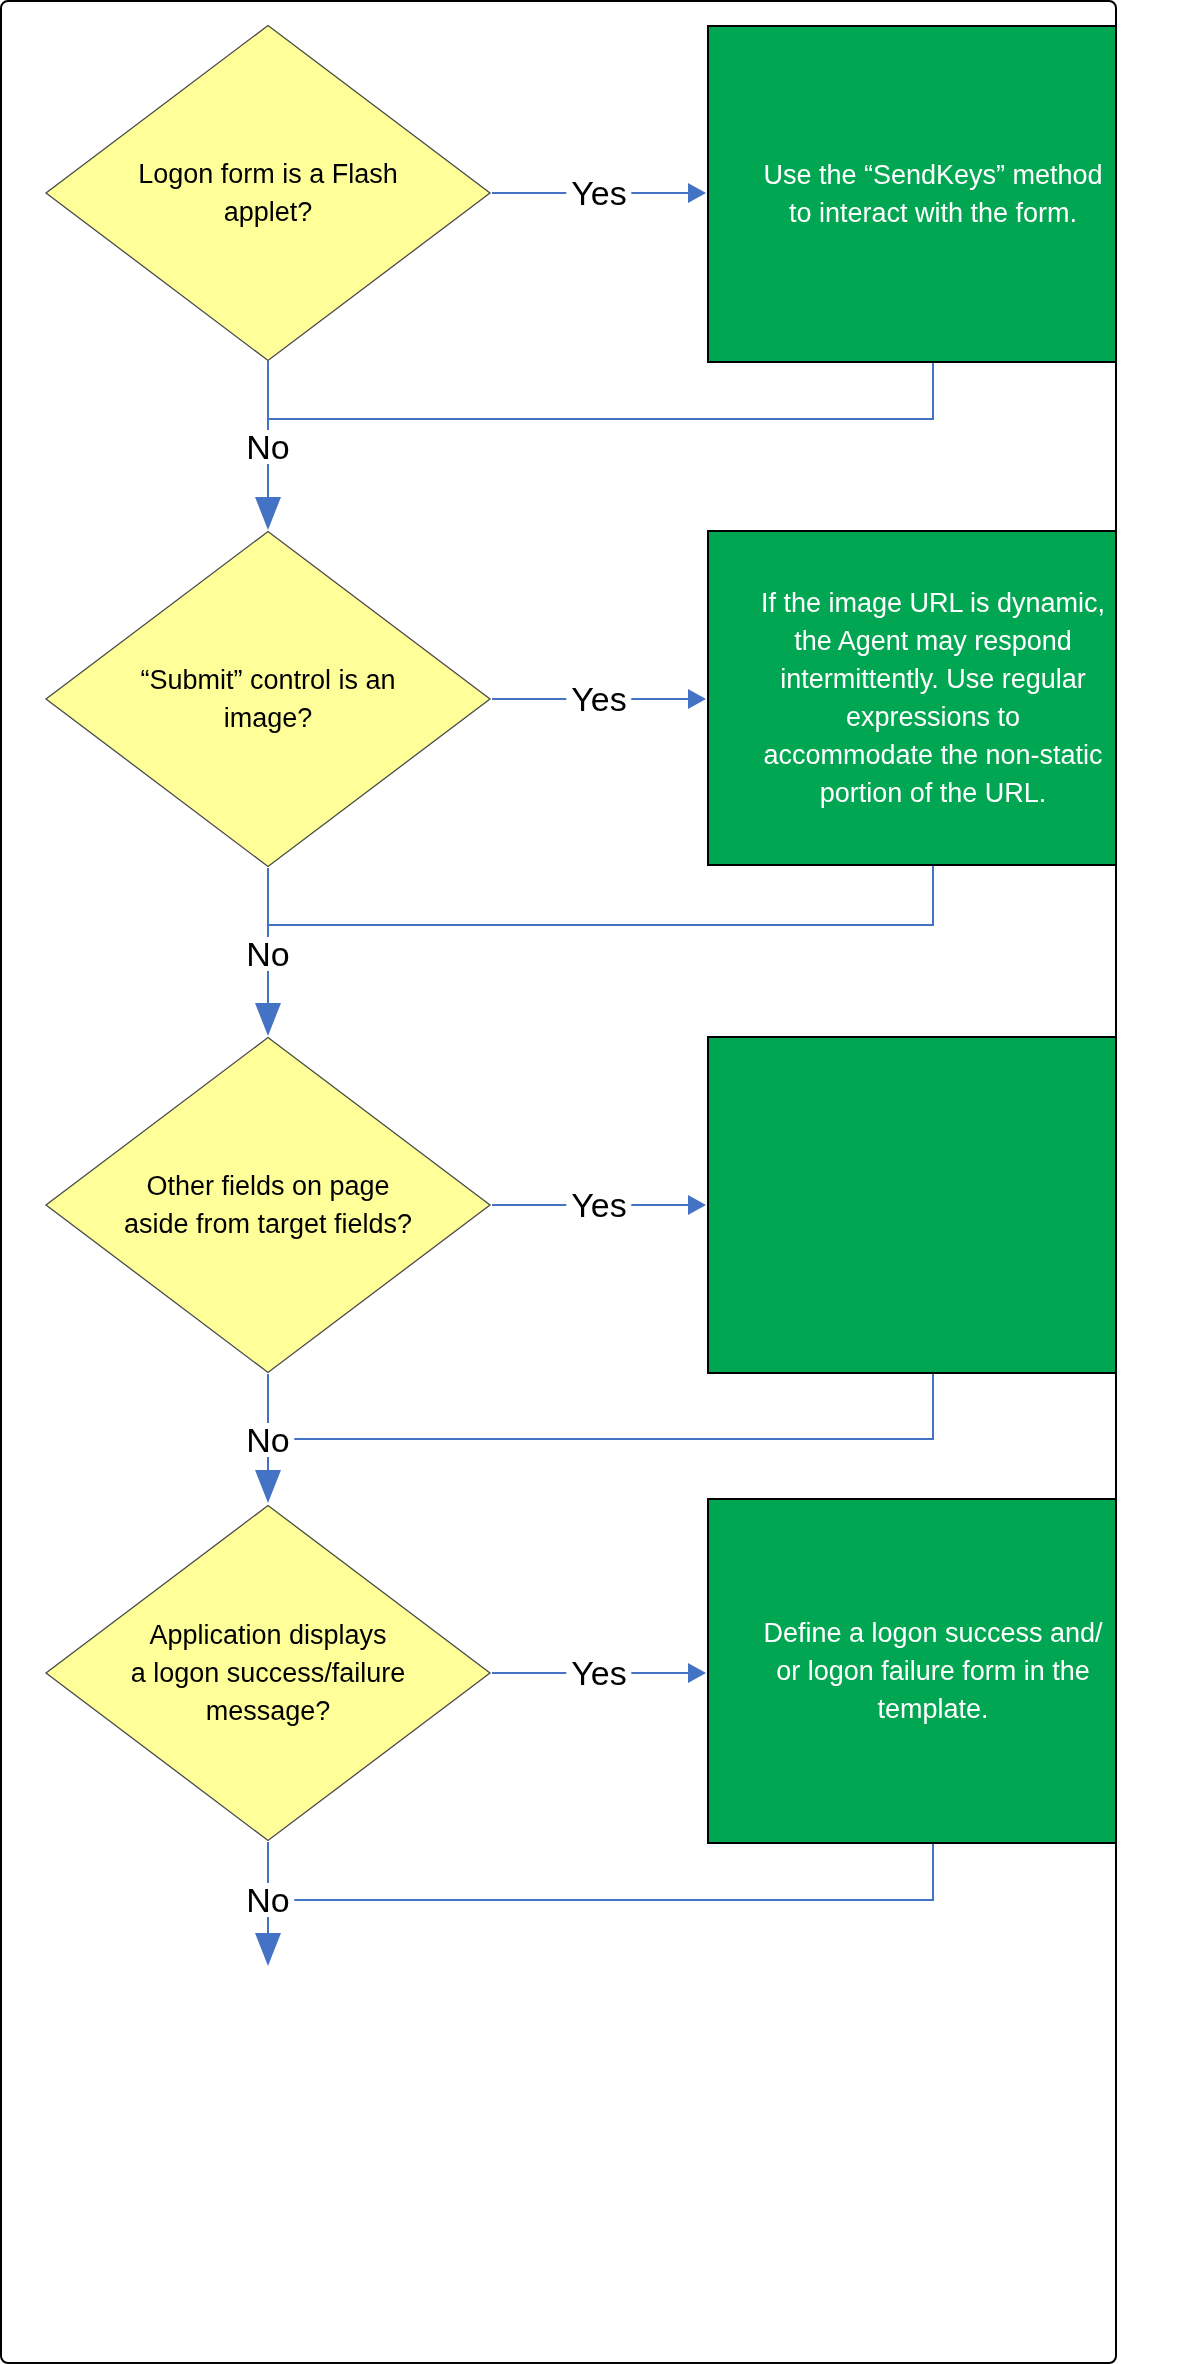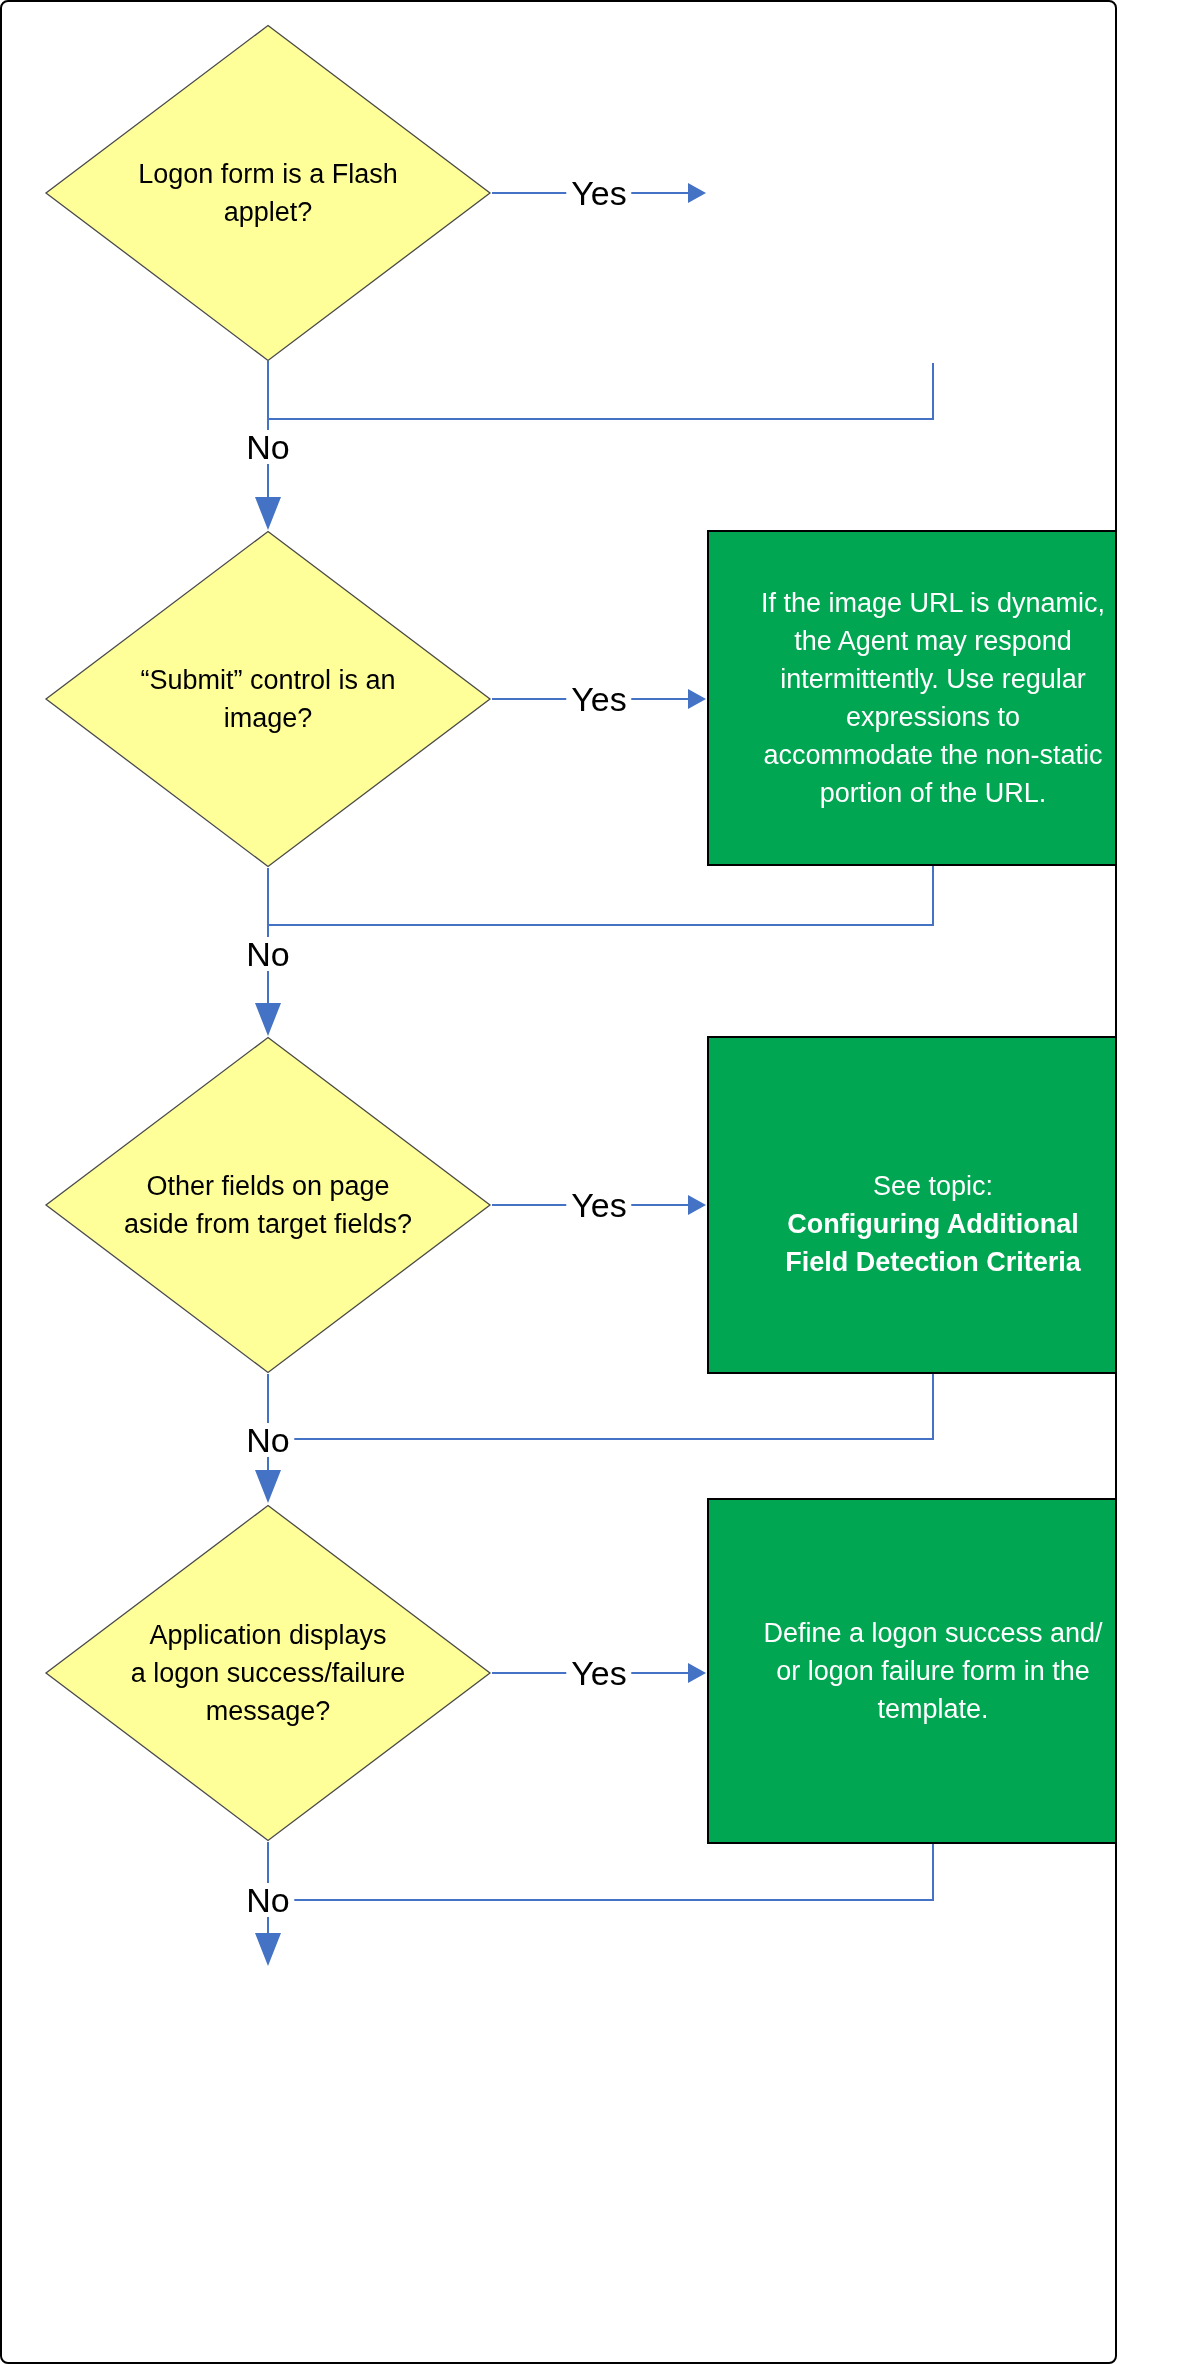--- a/index.html
+++ b/index.html
@@ -118,20 +118,24 @@
     <polyline points="931,1842 931,1898 266,1898"></polyline>
   </svg>
 
   <div class="node diamond" style="left:42px; top:22px;">
     <svg class="dshape" viewBox="0 0 448 338" preserveAspectRatio="none">
       <polygon points="224,1.5 446,169 224,336.5 2,169"></polygon>
     </svg>
     <div class="dtext">Logon form is a Flash
 applet?</div>
   </div>
+  <div class="node action" style="top:23px; height:338px;">
+    <div class="atext pre">Use the “SendKeys” method
+to interact with the form.</div>
+  </div>
   <span class="lbl" style="left:597px; top:191px;">Yes</span>
   <span class="lbl" style="left:266px; top:445px;">No</span>
 
   <div class="node diamond" style="left:42px; top:528px;">
     <svg class="dshape" viewBox="0 0 448 338" preserveAspectRatio="none">
       <polygon points="224,1.5 446,169 224,336.5 2,169"></polygon>
     </svg>
     <div class="dtext">“Submit” control is an
 image?</div>
   </div>
@@ -148,25 +152,20 @@
 
   <div class="node diamond" style="left:42px; top:1034px;text-decoration:underline;">
     <svg class="dshape" viewBox="0 0 448 338" preserveAspectRatio="none">
       <polygon points="224,1.5 446,169 224,336.5 2,169"></polygon>
     </svg>
     <div class="dtext">Other fields on page
 aside from target fields?</div>
   </div>
   <div class="node action" style="top:1034px; height:338px;">
     <div class="atext">
-      <div class="topic">
-        <div>See topic:</div>
-        <div class="bold pre">Configuring Additional
-Field Detection Criteria</div>
-      </div>
     </div>
   </div>
   <span class="lbl" style="left:597px; top:1203px;">Yes</span>
   <span class="lbl" style="left:266px; top:1438px;">No</span>
 
   <div class="node diamond" style="left:42px; top:1502px;">
     <svg class="dshape" viewBox="0 0 448 338" preserveAspectRatio="none">
       <polygon points="224,1.5 446,169 224,336.5 2,169"></polygon>
     </svg>
     <div class="dtext">Application displays

